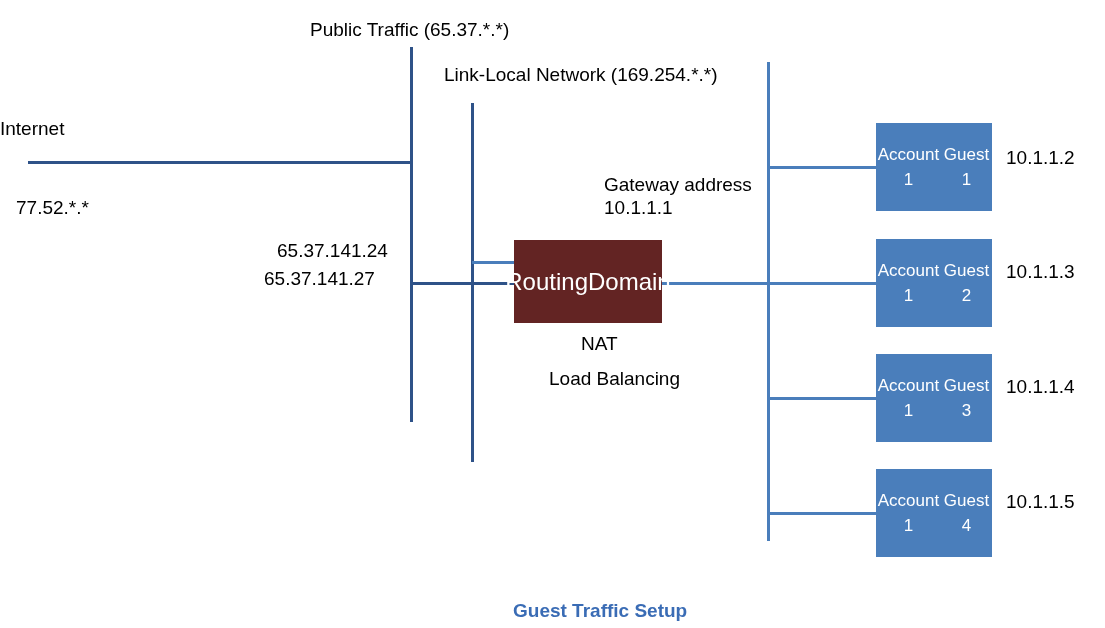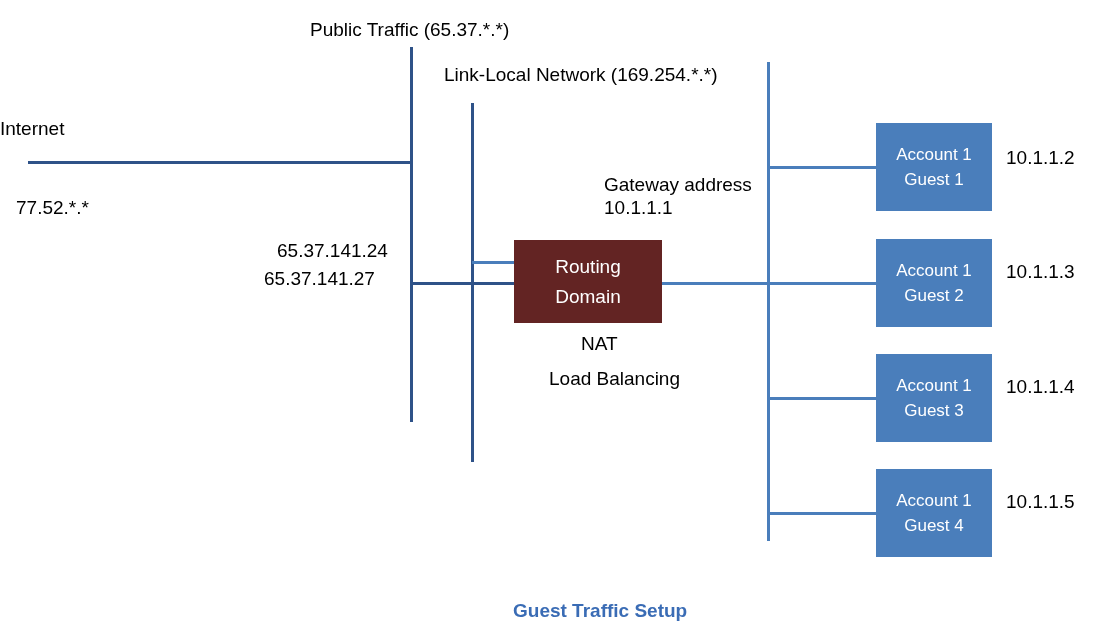--- a/index.html
+++ b/index.html
@@ -29,32 +29,32 @@
     position: absolute;
     color: #000000;
     font-size: 19px;
     line-height: 25px;
     white-space: pre;
     font-family: "Liberation Sans", sans-serif;
   }
   .node-box {
     position: absolute;
     display: flex;
-    flex-direction: column;
+    flex-direction: row;
     align-items: center;
     justify-content: center;
     color: #ffffff;
     font-size: 17px;
     line-height: 25px;
     text-align: center;
     font-family: "Liberation Sans", sans-serif;
   }
   .node-box .line2 { display: block; }
   #routing-domain-box {
-    font-size: 19px;
+    font-size: 24px;
     line-height: 30px;
   }
   #figure-caption {
     position: absolute;
     font-weight: bold;
     font-size: 19px;
     color: #3a6cb5;
     white-space: pre;
     font-family: "Liberation Sans", sans-serif;
   }

